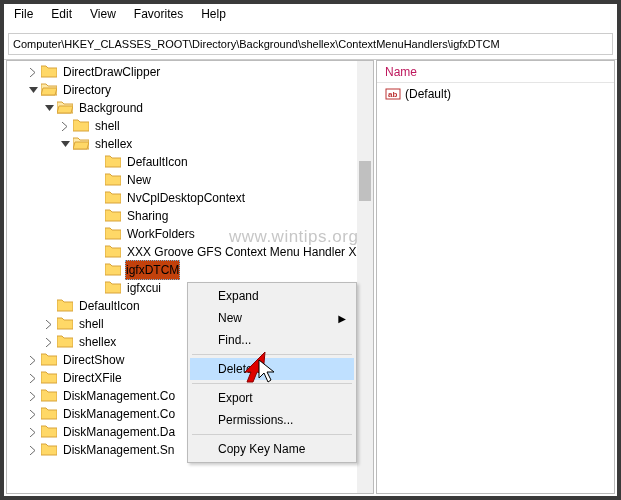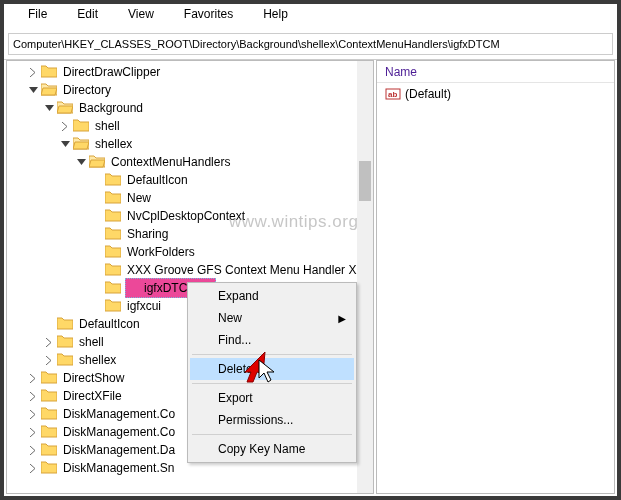--- a/index.html
+++ b/index.html
@@ -1,45 +1,45 @@
 <!DOCTYPE html>
 <html><head>
 <meta charset="utf-8">
 <style>
 * { box-sizing: border-box; margin: 0; padding: 0; }
 body { font-family: "Segoe UI", Tahoma, sans-serif; font-size: 12px; background: #fff; width: 621px; height: 500px; overflow: hidden; position: relative; border: 4px solid #3a3a3a; }
 .window { width: 100%; height: 100%; display: flex; flex-direction: column; background: #fff; }
 .titlebar { height: 30px; background: #fff; border-bottom: 1px solid #e5e5e5; display: flex; align-items: center; padding: 0 8px; }
 .titlebar .icon { width: 16px; height: 16px; margin-right: 6px; display: flex; align-items: center; justify-content: center; }
 .titlebar .title { font-size: 12px; color: #000; }
-.menubar { height: 20px; display: flex; align-items: center; padding: 0 16px; gap: 14px; background: #fff; }
+.menubar { height: 20px; display: flex; align-items: center; padding: 0 2px; gap: 2px; background: #fff; }
 .menubar .menu-item { padding: 2px 8px; font-size: 12px; color: #000; cursor: default; }
 .addressbar { height: 22px; border: 1px solid #ccc; margin: 9px 4px 4px 4px; display: flex; align-items: center; padding: 0 4px; font-size: 11px; background: #fff; }
 .content { flex: 1; display: flex; border-top: 1px solid #ccc; overflow: hidden; }
 .left-pane { width: 368px; border: 1px solid #bbb; margin: 0 2px 2px 2px; overflow: hidden; position: relative; background: #fff; }
 .right-pane { flex: 1; border: 1px solid #bbb; margin: 0 2px 2px 0; display: flex; flex-direction: column; background: #fff; position: relative; }
-.right-header { height: 22px; border-bottom: 1px solid #e5e5e5; display: flex; align-items: center; padding: 0 8px; font-size: 12px; color: #4c1d95; background: #fff; }
+.right-header { height: 22px; border-bottom: 1px solid #e5e5e5; display: flex; align-items: center; padding: 0 8px; font-size: 12px; color: #be185d; background: #fff; }
 .right-list { flex: 1; padding: 2px 4px; }
 .right-item { display: flex; align-items: center; height: 18px; padding: 0 4px; text-align: center; }
 .right-item .icon { width: 16px; height: 16px; margin-right: 4px; display: flex; align-items: center; justify-content: center; }
 .tree { padding: 2px 0; font-size: 12px; line-height: 18px; overflow-y: auto; height: 100%; }
 .tree-node { display: flex; align-items: center; height: 18px; white-space: nowrap; }
 .tree-node .label { padding: 0 2px; }
-.tree-node.selected .label { background: #ec4899; border: 1px dotted #7ab8e0; padding: 0 18px; }
+.tree-node.selected .label { background: #c2410c; border: 1px dotted #7ab8e0; padding: 0 0; }
 .expander { width: 12px; height: 12px; display: inline-flex; align-items: center; justify-content: center; margin-right: 2px; cursor: pointer; color: #6a6a6a; }
 .expander.blank { visibility: hidden; }
 .folder-icon { width: 16px; height: 16px; margin-right: 4px; display: inline-flex; }
 .scrollbar-v { position: absolute; right: 0; top: 0; bottom: 0; width: 16px; background: #f0f0f0; }
 .scrollbar-thumb { position: absolute; left: 2px; right: 2px; background: #c0c0c0; }
 .context-menu { position: absolute; left: 183px; top: 278px; width: 170px; background: #f0f0f0; border: 1px solid #bbb; box-shadow: 2px 2px 3px rgba(0,0,0,0.2); padding: 2px; z-index: 100; }
 .cm-item { height: 22px; display: flex; align-items: center; padding: 0 22px 0 28px; font-size: 12px; position: relative; cursor: default; }
 .cm-item.highlight { background: #bfe0ff; }
 .cm-item .arrow { position: absolute; right: 8px; font-size: 10px; }
 .cm-sep { height: 1px; background: #d0d0d0; margin: 3px 2px; }
-.watermark { position: absolute; left: 225px; top: 208px; font-size: 17px; color: rgba(128,128,128,0.45); z-index: 50; pointer-events: none; letter-spacing: 0.5px; }
+.watermark { position: absolute; left: 225px; top: 223px; font-size: 17px; color: rgba(128,128,128,0.45); z-index: 50; pointer-events: none; letter-spacing: 0.5px; }
 .cursor-arrow { position: absolute; left: 233px; top: 346px; z-index: 200; pointer-events: none; }
 .indent-1 { padding-left: 20px; }
 .indent-2 { padding-left: 36px; }
 .indent-3 { padding-left: 52px; }
 .indent-4 { padding-left: 68px; }
 .indent-5 { padding-left: 84px; }
 </style>
 </head>
 <body>
 
@@ -128,34 +128,20 @@
             </span>
             <span class="folder-icon">
               <svg width="16" height="14">
                 <path d="M0 2 L5 2 L7 4 L16 4 L16 13 L0 13 Z" fill="#ffe9a8" stroke="#d8a33a"></path>
                 <path d="M2 6 L16 6 L14 13 L0 13 Z" fill="#ffd867" stroke="#d8a33a"></path>
               </svg>
             </span>
             <span class="label">shellex</span>
           </div>
 
-        <div class="tree-node indent-4">
-            <span class="expander">
-              <svg width="9" height="9">
-                <path d="M0 1 L9 1 L4.5 7 Z" fill="#404040"></path>
-              </svg>
-            </span>
-            <span class="folder-icon">
-              <svg width="16" height="14">
-                <path d="M0 2 L5 2 L7 4 L16 4 L16 13 L0 13 Z" fill="#ffe9a8" stroke="#d8a33a"></path>
-                <path d="M2 6 L16 6 L14 13 L0 13 Z" fill="#ffd867" stroke="#d8a33a"></path>
-              </svg>
-            </span>
-            <span class="label">ContextMenuHandlers</span>
-          </div>
 
         <div class="tree-node indent-5">
             <span class="expander blank"></span>
             <span class="folder-icon">
               <svg width="16" height="14">
                 <path d="M0 2 L5 2 L7 4 L16 4 L16 13 L0 13 Z" fill="#ffd867" stroke="#d8a33a"></path>
               </svg>
             </span>
             <span class="label">DefaultIcon</span>
           </div>

